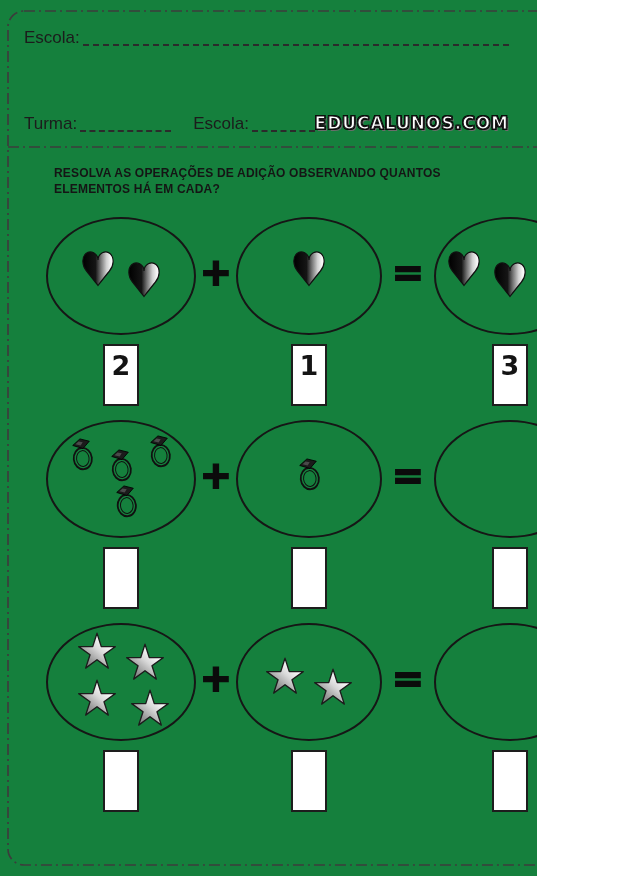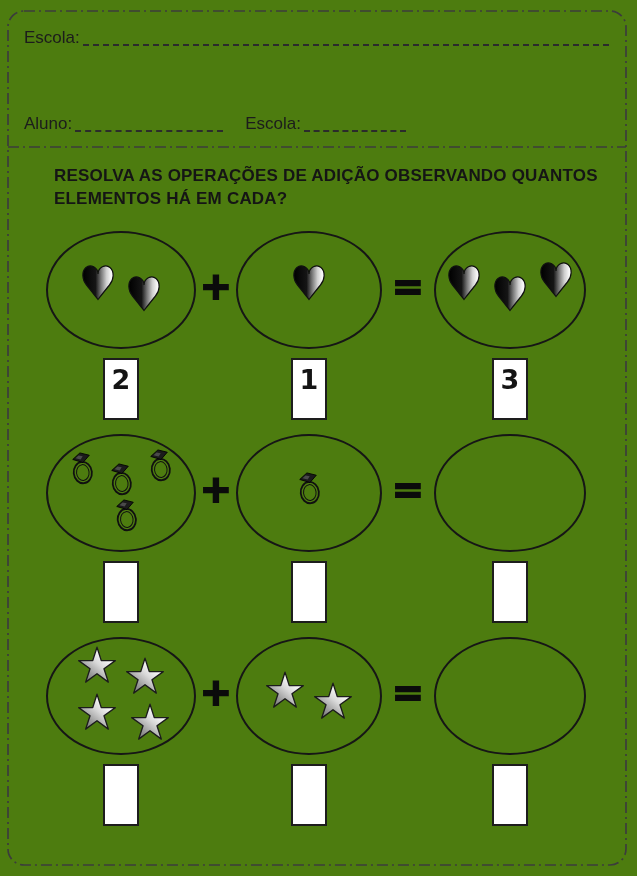--- a/index.html
+++ b/index.html
@@ -1,19 +1,19 @@
 <!DOCTYPE html>
 <html><head>
 <meta charset="utf-8">
 <style>
   html,body{margin:0;padding:0;background:#fff;}
   .page{
     position:relative;
-    width:637px;height:876px;
-    background:#4d7c0f;
+    width:537px;height:876px;
+    background:#15803d;
     font-family:"Liberation Sans",sans-serif;
     color:#1a1a1a;
     overflow:hidden;
   }
   .border-svg{position:absolute;left:0;top:0;width:637px;height:876px;pointer-events:none;}
 
   
   .form-section{
     position:absolute;left:10px;top:12px;right:12px;height:134px;
     padding:16px 16px 12px 14px;box-sizing:border-box;
@@ -41,21 +41,21 @@
     white-space:nowrap;
   }
 
   
   .worksheet{
     position:absolute;left:10px;top:147px;right:12px;bottom:10px;
     padding:16px 0 0 36px;box-sizing:border-box;
   }
   .title{
     margin:2px 0 0 8px;
-    font-size:17px;font-weight:bold;line-height:1.35;
+    font-size:12px;font-weight:bold;line-height:1.35;
     white-space:pre-line;color:#151515;letter-spacing:0.2px;
   }
   #problems{margin-top:20px;}
   .problem{margin-bottom:14px;}
   .oval-row,.answer-row{
     display:grid;
     grid-template-columns:150px 40px 146px 52px 152px;
     align-items:center;
   }
   .answer-row{margin-top:9px;}
@@ -135,24 +135,25 @@
       </symbol>
     </defs>
   </svg>
 
   <div class="form-section">
     <div class="form-row">
       <span class="flabel">Escola:</span>
       <span class="fill-line grow"></span>
     </div>
     <div class="form-row">
-      <span class="flabel">Aluno:</span>
+      <span class="flabel">Turma:</span>
       <span class="fill-line w-date"></span>
       <span class="flabel ml">Escola:</span>
       <span class="fill-line w-turma"></span>
+      <span class="logo">EDUCALUNOS.COM</span>
     </div>
   </div>
 
   <div class="worksheet">
     <div class="title">RESOLVA AS OPERAÇÕES DE ADIÇÃO OBSERVANDO QUANTOS
 ELEMENTOS HÁ EM CADA?</div>
     <div id="problems">
   <div class="problem">
     <div class="oval-row">
       <div class="oval">

